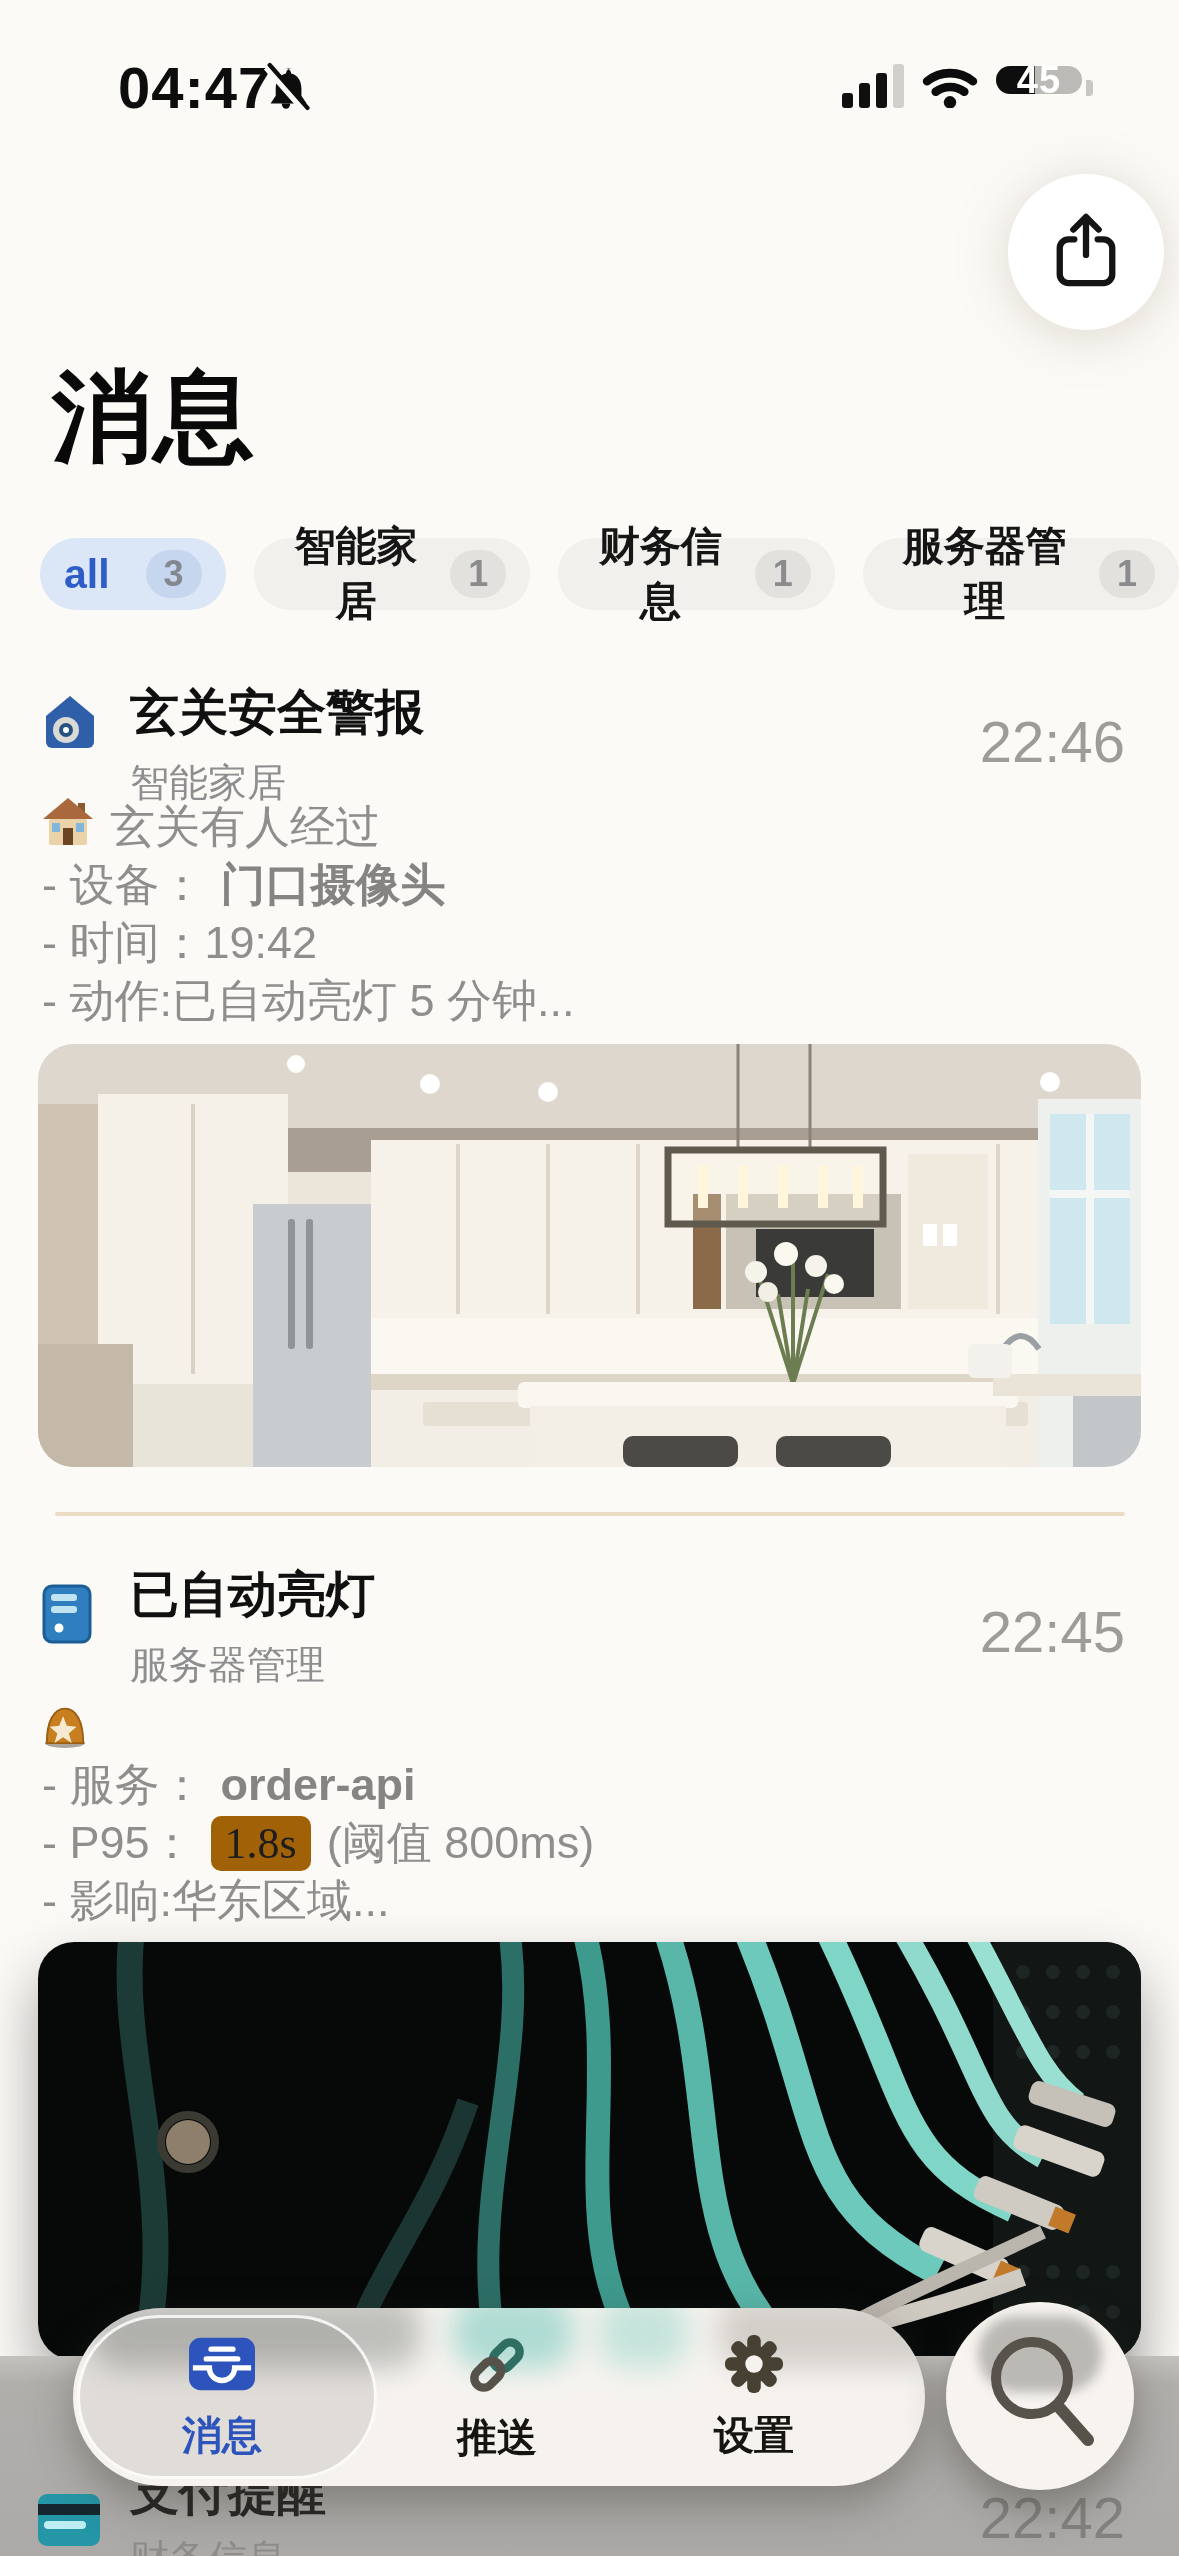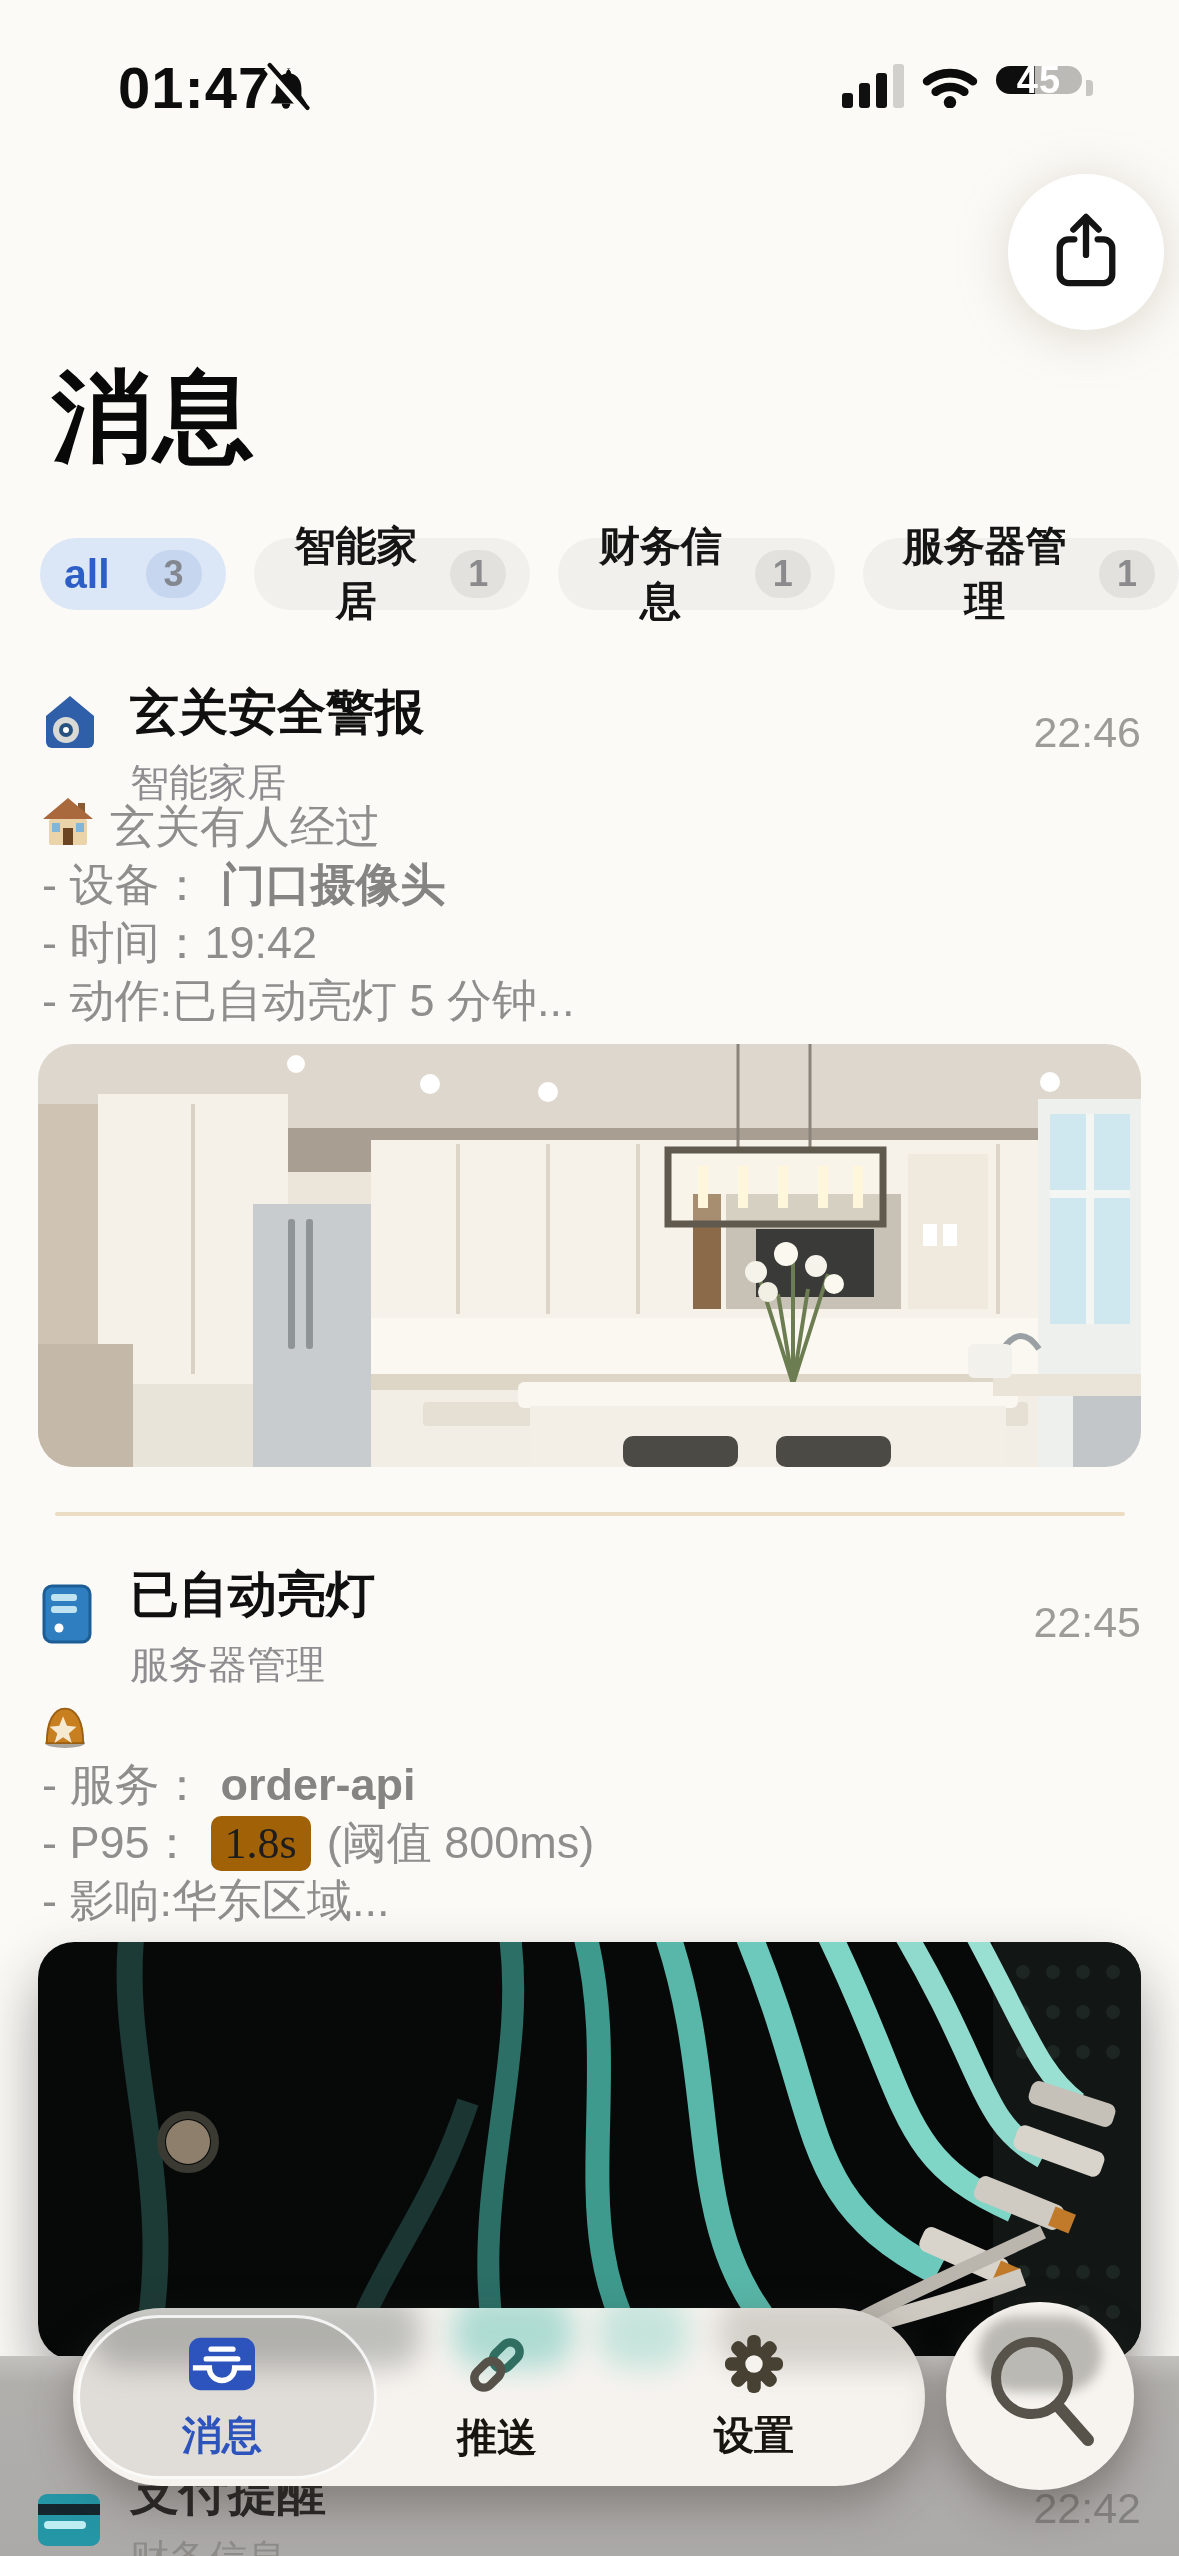--- a/index.html
+++ b/index.html
@@ -34,21 +34,21 @@
   .chip{display:inline-flex;align-items:center;gap:16px;height:72px;padding:0 24px;border-radius:36px;
         background:#f1f0ed;font-size:41px;font-weight:600;color:#151515;border:none;cursor:pointer;}
   .chip .badge{min-width:48px;height:48px;border-radius:24px;background:#e2e1dd;color:#8b8b8e;
         font-size:36px;font-weight:600;display:flex;align-items:center;justify-content:center;padding:0 4px;}
   .chip.active{background:#dbe6f7;color:#2d5ec8;gap:36px;}
   .chip.active .badge{background:#c6d6ef;color:#83878f;}
 
   
   .app-icon{position:absolute;left:42px;}
   .msg-title{position:absolute;left:130px;font-size:49px;font-weight:800;color:#101010;}
-  .msg-time{position:absolute;right:38px;font-size:43px;color:#9d9c99;}
+  .msg-time{position:absolute;right:54px;font-size:58px;color:#9d9c99;}
   .msg-cat{position:absolute;left:130px;font-size:39px;color:#8e8d90;}
   .msg-body{position:absolute;left:42px;width:1060px;}
   .bline{display:flex;align-items:center;gap:16px;height:58px;font-size:45px;color:#8f8e8c;white-space:nowrap;}
   .bline b{font-weight:800;color:#858482;}
   .code{background:#a16207;border-radius:10px;padding:2px 14px;color:#1d1d1d;
         font-family:Liberation Serif, serif;font-size:44px;}
   .photo{position:absolute;left:38px;width:1103px;border-radius:36px;overflow:hidden;}
   .divider{position:absolute;left:55px;top:1512px;width:1070px;height:4px;border-radius:2px;background:#ecdcc4;}
 
   
@@ -78,21 +78,21 @@
               background:#f7f4f0;border:none;box-shadow:0 18px 42px rgba(55,50,45,.42);cursor:pointer;overflow:hidden;}
   .search-blob{position:absolute;left:32px;top:14px;width:124px;height:76px;border-radius:38px;
                background:rgba(138,136,132,.55);filter:blur(6px);}
   .search-glass{position:absolute;left:38px;top:32px;}
 </style>
 </head>
 <body>
 
 <div class="screen">
 
-  <div class="sb-time">01:47</div>
+  <div class="sb-time">04:47</div>
   <span class="sb-bell">
     <svg viewBox="0 0 56 56" width="48" height="54">
       <path d="M28 4a6 6 0 0 1 6 6c8 2 12 9 12 18v8l6 9H10l6-9v-8c0-9 4-16 12-18a6 6 0 0 1 6-6z" fill="#0d0d0d"></path>
       <path d="M23 45h10a5 6 0 0 1-10 0z" fill="#0d0d0d"></path>
       <line x1="6" y1="2" x2="50" y2="52" stroke="#fbfaf7" stroke-width="10"></line>
       <line x1="9" y1="0" x2="53" y2="50" stroke="#0d0d0d" stroke-width="5" stroke-linecap="round"></line>
     </svg>
   </span>
   <div class="sb-signal">
       <i></i>

